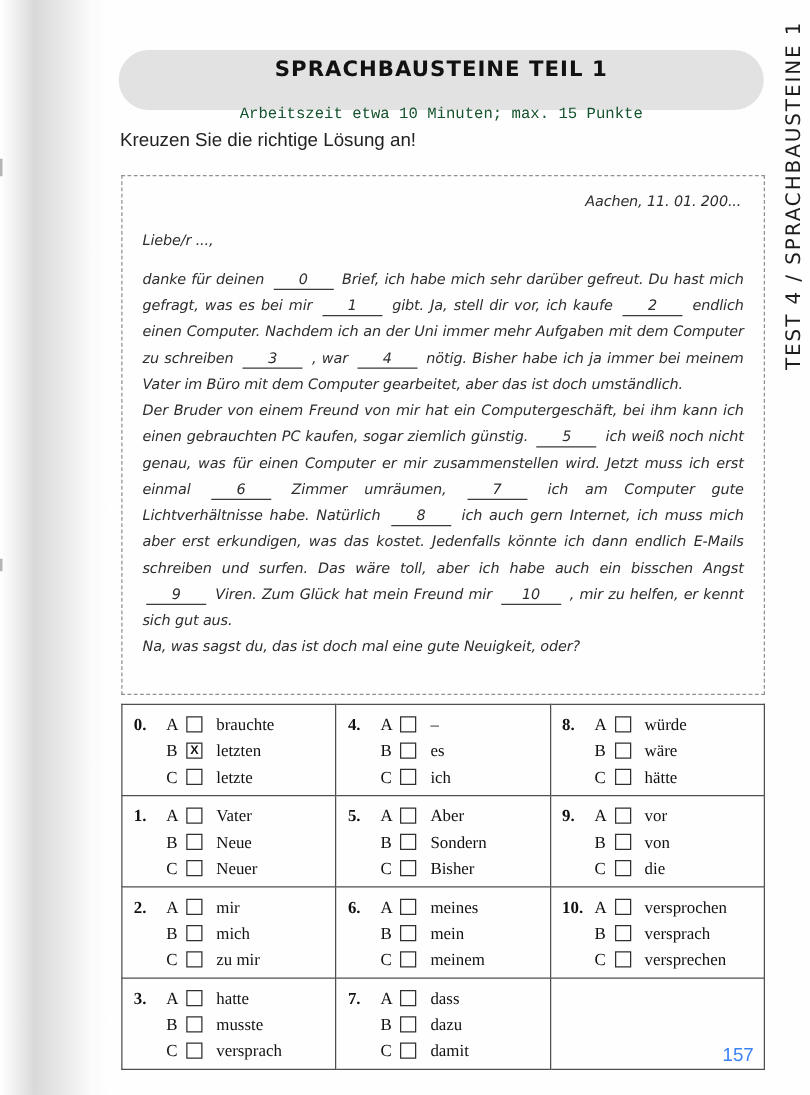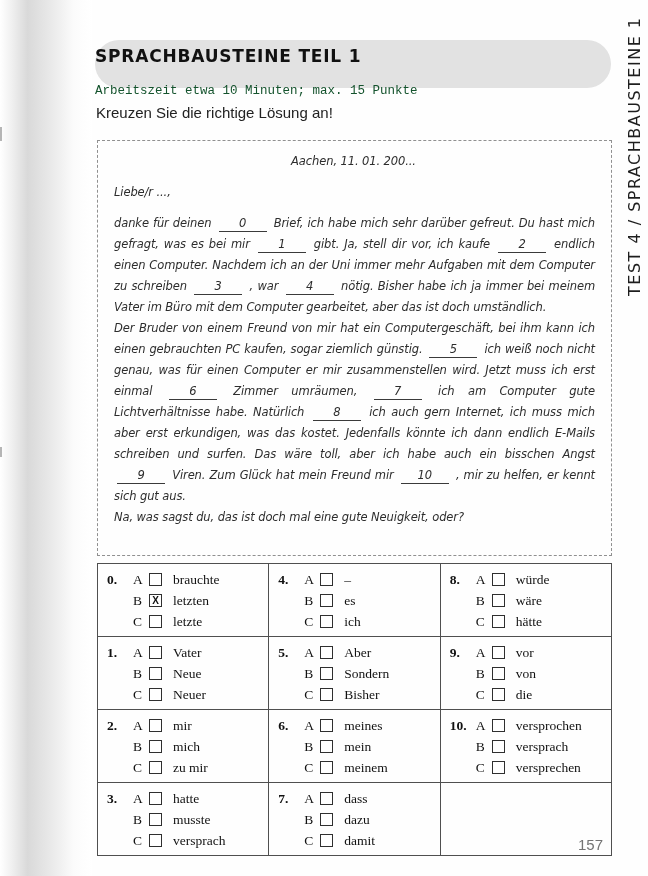--- a/index.html
+++ b/index.html
@@ -23,21 +23,21 @@
     position:absolute;top:4px;right:4px;height:292px;
     writing-mode:vertical-rl;transform:rotate(180deg);
     display:flex;align-items:center;justify-content:flex-start;
     font-family:"DejaVu Sans", sans-serif;
     font-size:16px;letter-spacing:1.5px;color:#1d1d1d;white-space:nowrap;
   }
 
   
   .banner{
     position:absolute;left:95px;top:40px;width:516px;height:48px;
-    background:#e2e2e2;border-radius:24px;
+    background:#e2e2e2;border-radius:24px;text-align:center;
   }
   .banner-title{
     font-family:"DejaVu Sans", sans-serif;
     font-size:17px;font-weight:800;letter-spacing:0.8px;
     padding-top:6px;color:#111;
   }
   .banner-subtitle{
     font-family:Liberation Mono, monospace;
     font-size:12.5px;margin-top:18px;color:#14532d;
   }
@@ -49,21 +49,21 @@
 
   
   .letter{
     position:absolute;left:97px;top:140px;width:515px;height:416px;
     box-sizing:border-box;border:1px dashed #909090;
     padding:8px 16px 6px 16px;
     font-family:"DejaVu Sans", sans-serif;font-style:italic;
     font-size:11.5px;letter-spacing:-0.1px;color:#2d2d2d;
     line-height:21px;overflow:hidden;
   }
-  .letter .dateline{text-align:center;margin:2px 2px 10px 0;}
+  .letter .dateline{text-align:right;margin:2px 2px 10px 0;}
   .letter .salutation{margin:0 0 10px 0;}
   .letter p.body{margin:0;text-align:justify;}
   .gap{
     display:inline-block;min-width:44px;text-align:center;
     border-bottom:1px solid #3a3a3a;line-height:13px;
     padding:0 2px 1px 2px;margin:0 3px;
   }
 
   
   table.answers{
@@ -82,21 +82,21 @@
   .opt-label{width:16px;flex:0 0 16px;}
   .checkbox{
     width:13px;height:13px;flex:0 0 13px;box-sizing:border-box;
     border:1.4px solid #2f2f2f;margin-right:11px;background:#fff;
     display:inline-flex;align-items:center;justify-content:center;
     font-family:"Liberation Sans", sans-serif;
     font-size:10px;font-weight:bold;line-height:1;color:#111;
   }
   .page-number{
     position:absolute;left:578px;top:836px;
-    font-size:15px;color:#737373;
+    font-size:15px;color:#3b82f6;
   }
 </style>
 </head>
 <body>
 
 <div class="page">
   <div class="spine"></div>
   <div class="edge-mark em1"></div>
   <div class="edge-mark em2"></div>
 

